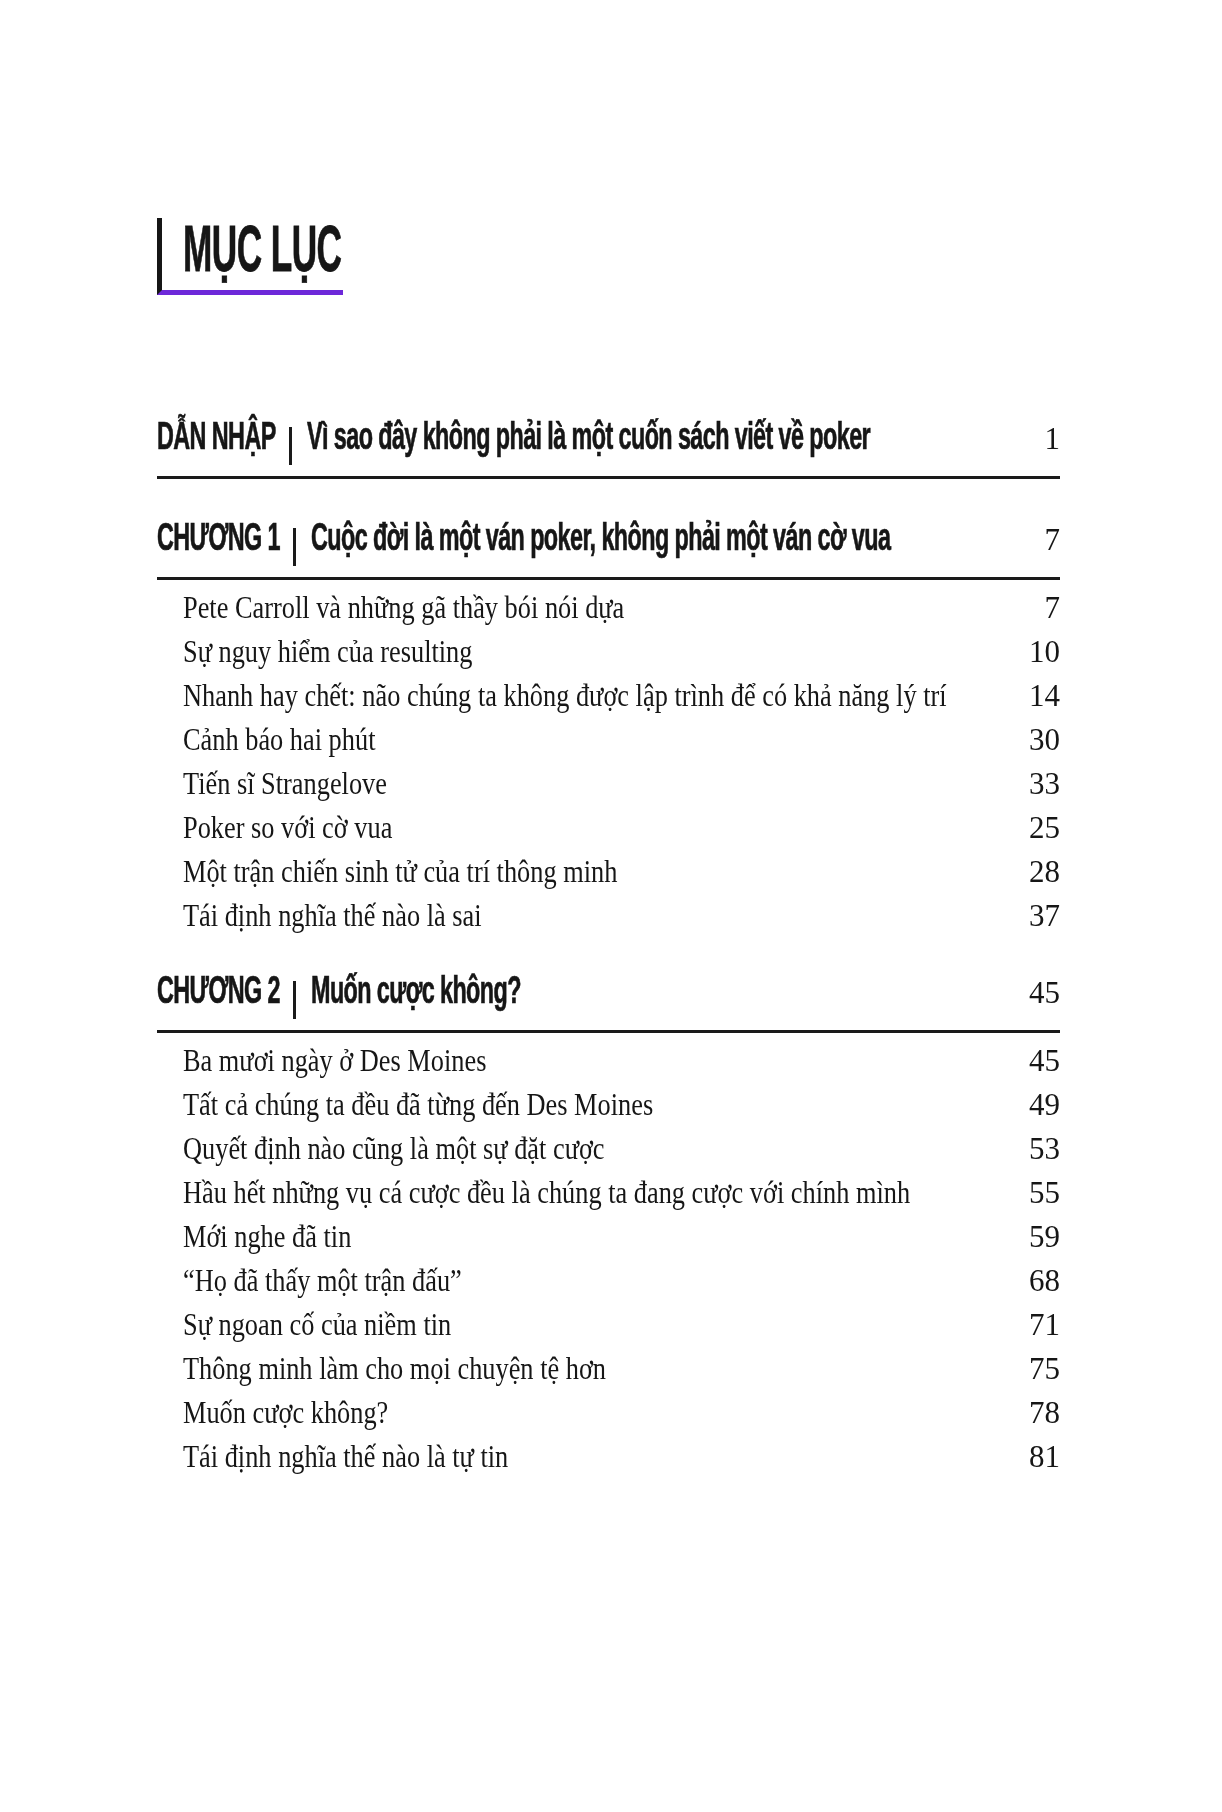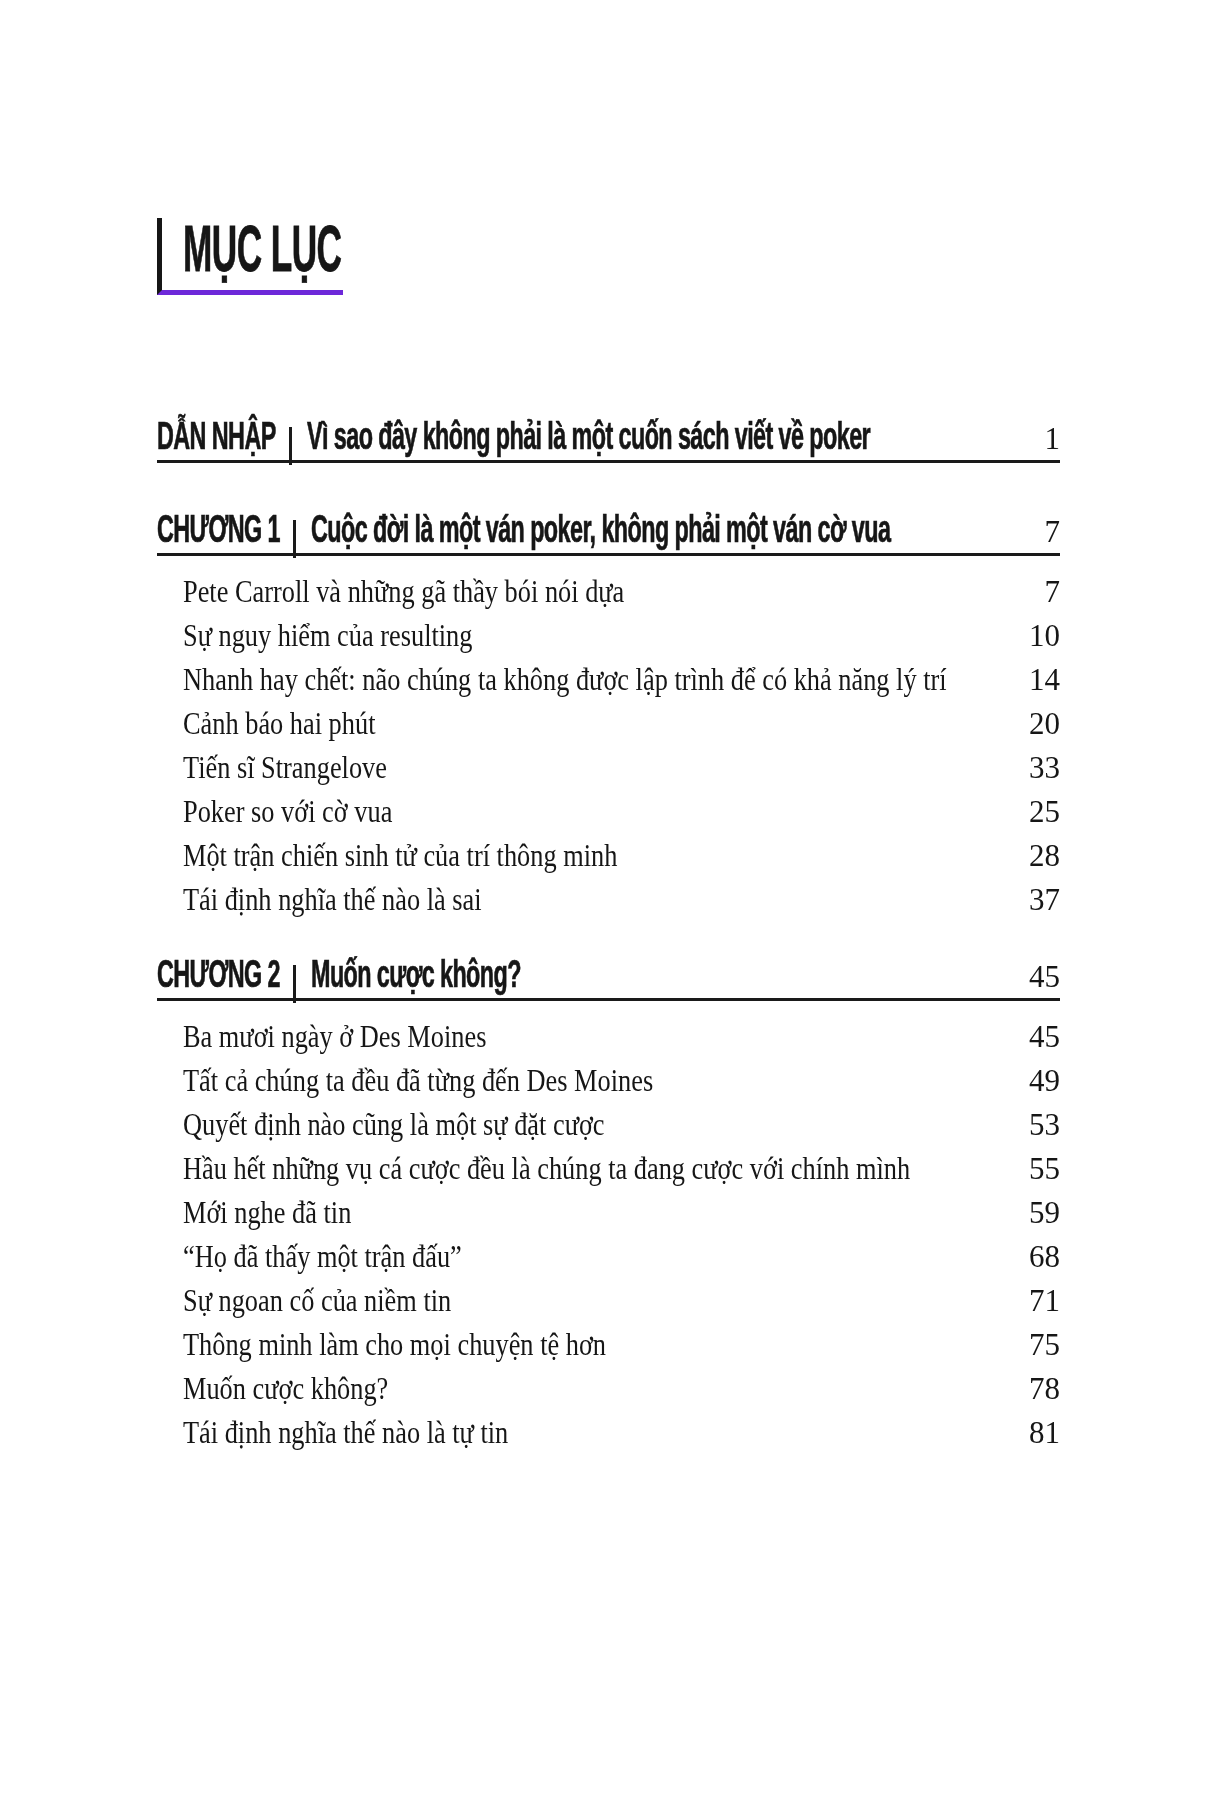--- a/index.html
+++ b/index.html
@@ -42,21 +42,21 @@
 
   
   .toc-section { margin-top: 31px; }
   .toc-section:first-child { margin-top: 120px; }
 
   .section-header {
     display: flex;
     align-items: baseline;
     line-height: 42px;
     border-bottom: 3px solid #1a1a1a;
-    padding-bottom: 0;
+    padding-bottom: 16px;
   }
   .section-label, .section-title {
     font-family: "Liberation Sans", sans-serif;
     font-weight: 700;
     font-size: 39px;
     letter-spacing: -1px;
     white-space: nowrap;
     -webkit-text-stroke: 0.7px #161616;
   }
   .label-divider {
@@ -68,21 +68,21 @@
     flex: 0 0 auto;
   }
   .leader { flex: 1 1 auto; min-width: 18px; }
   .section-page {
     font-size: 31px;
     line-height: 42px;
     white-space: nowrap;
   }
 
   
-  .section-items { padding-top: 14px; }
+  .section-items { padding-top: 6px; }
   .toc-item {
     display: flex;
     align-items: flex-end;
     margin-left: 26px;
   }
   .item-text {
     flex: 0 0 auto;
     font-size: 31px;
     line-height: 44px;
   }
@@ -149,21 +149,21 @@
             </span>
     <span class="leader"></span>
     <span class="item-page">14</span>
   </div>
 
   <div class="toc-item">
     <span class="item-text" style="display: block; transform: scaleX(0.85); transform-origin: left bottom; margin-right: -33.9px;">
               <span class="item-line">Cảnh báo hai phút</span>
             </span>
     <span class="leader"></span>
-    <span class="item-page">20</span>
+    <span class="item-page">30</span>
   </div>
 
   <div class="toc-item">
     <span class="item-text" style="display: block; transform: scaleX(0.85); transform-origin: left bottom; margin-right: -36px;">
               <span class="item-line">Tiến sĩ Strangelove</span>
             </span>
     <span class="leader"></span>
     <span class="item-page">33</span>
   </div>
 

